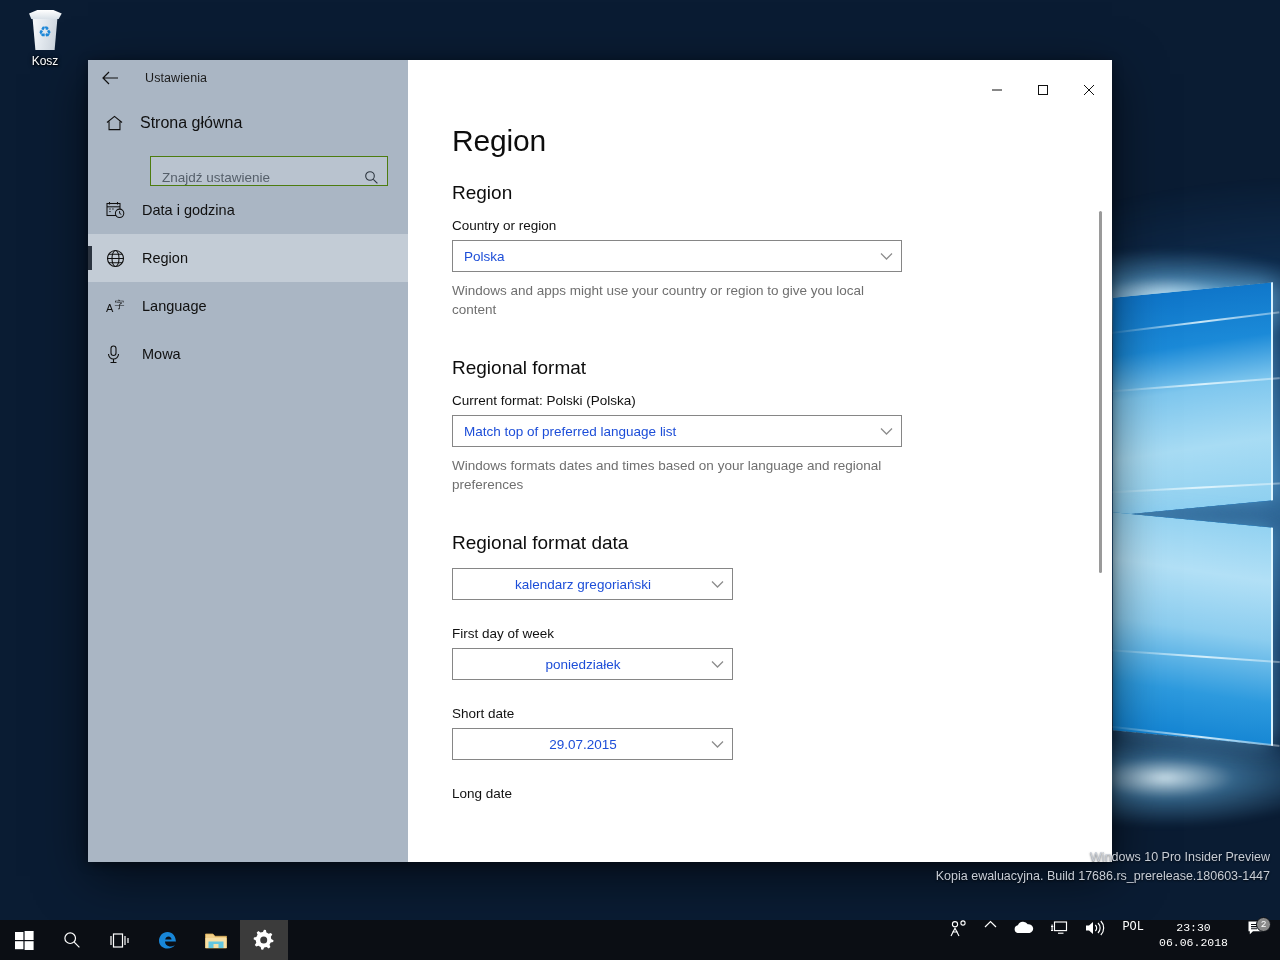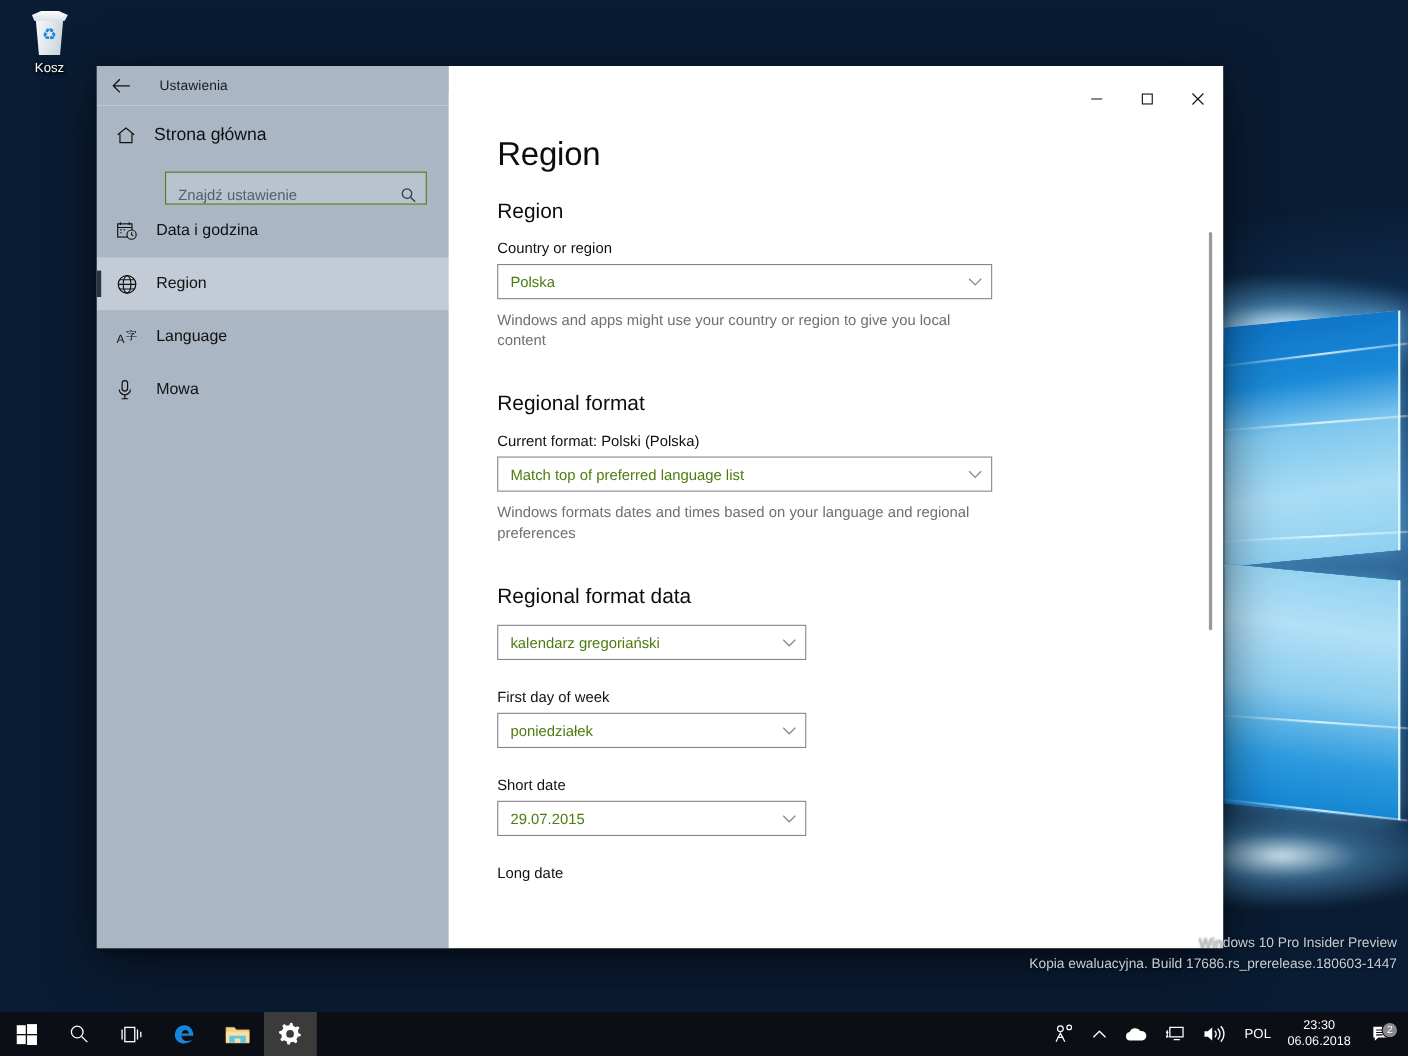--- a/index.html
+++ b/index.html
@@ -174,29 +174,29 @@
     font-size:19px; color:#0d0d0d; margin:0 0 14px 0; font-weight:normal;
   }
   .sec-head.spaced { margin-top:38px; }
   .field-label { font-size:13.5px; color:#111; margin-bottom:7px; }
   .combo {
     position:relative; height:32px;
     border:1px solid #868686; background:#fff;
     display:flex; align-items:center; cursor:pointer;
   }
   .combo .val {
-    font-size:13.5px; color:#4d7c0f; padding-left:11px; flex:1;
+    font-size:13.5px; color:#1d4ed8; padding-left:11px; flex:1;
     white-space:nowrap; overflow:hidden; text-overflow:ellipsis;
   }
   .combo .chev {
     width:30px; display:flex; align-items:center; justify-content:center;
     color:#8c8c8c;
   }
   .combo.w450 { width:450px; }
-  .combo.w281 { width:281px; }
+  .combo.w281 { width:281px;text-align:center; }
   .helper {
     font-size:13.5px; color:#6f6f6f; line-height:19px; margin-top:9px;
     max-width:440px;
   }
   .fld-block { margin-bottom:26px; }
 
   
   .vscroll {
     position:absolute; right:6px; top:0; width:12px; height:100%;
     z-index:3;
@@ -220,21 +220,21 @@
     background:#0b0e14; display:flex; align-items:stretch;
     z-index:20;
   }
   .tb-item {
     width:48px; display:flex; align-items:center; justify-content:center;
     cursor:pointer;
   }
   .tb-item.start { width:48px; }
   .tb-item.active { background:#3b3b3b; }
   .tray {
-    margin-left:auto; display:flex; align-items:center;
+    margin-left:auto; display:flex; align-items:flex-start;font-family:Liberation Mono, monospace;
   }
   .tray-ico {
     padding:0 8px; display:flex; align-items:center; justify-content:center;
     color:#fff; cursor:pointer;
   }
   .tray-lang {
     padding:0 9px; display:flex; align-items:center; color:#fff;
     font-size:12px; cursor:pointer;
   }
   .tray-clock {

